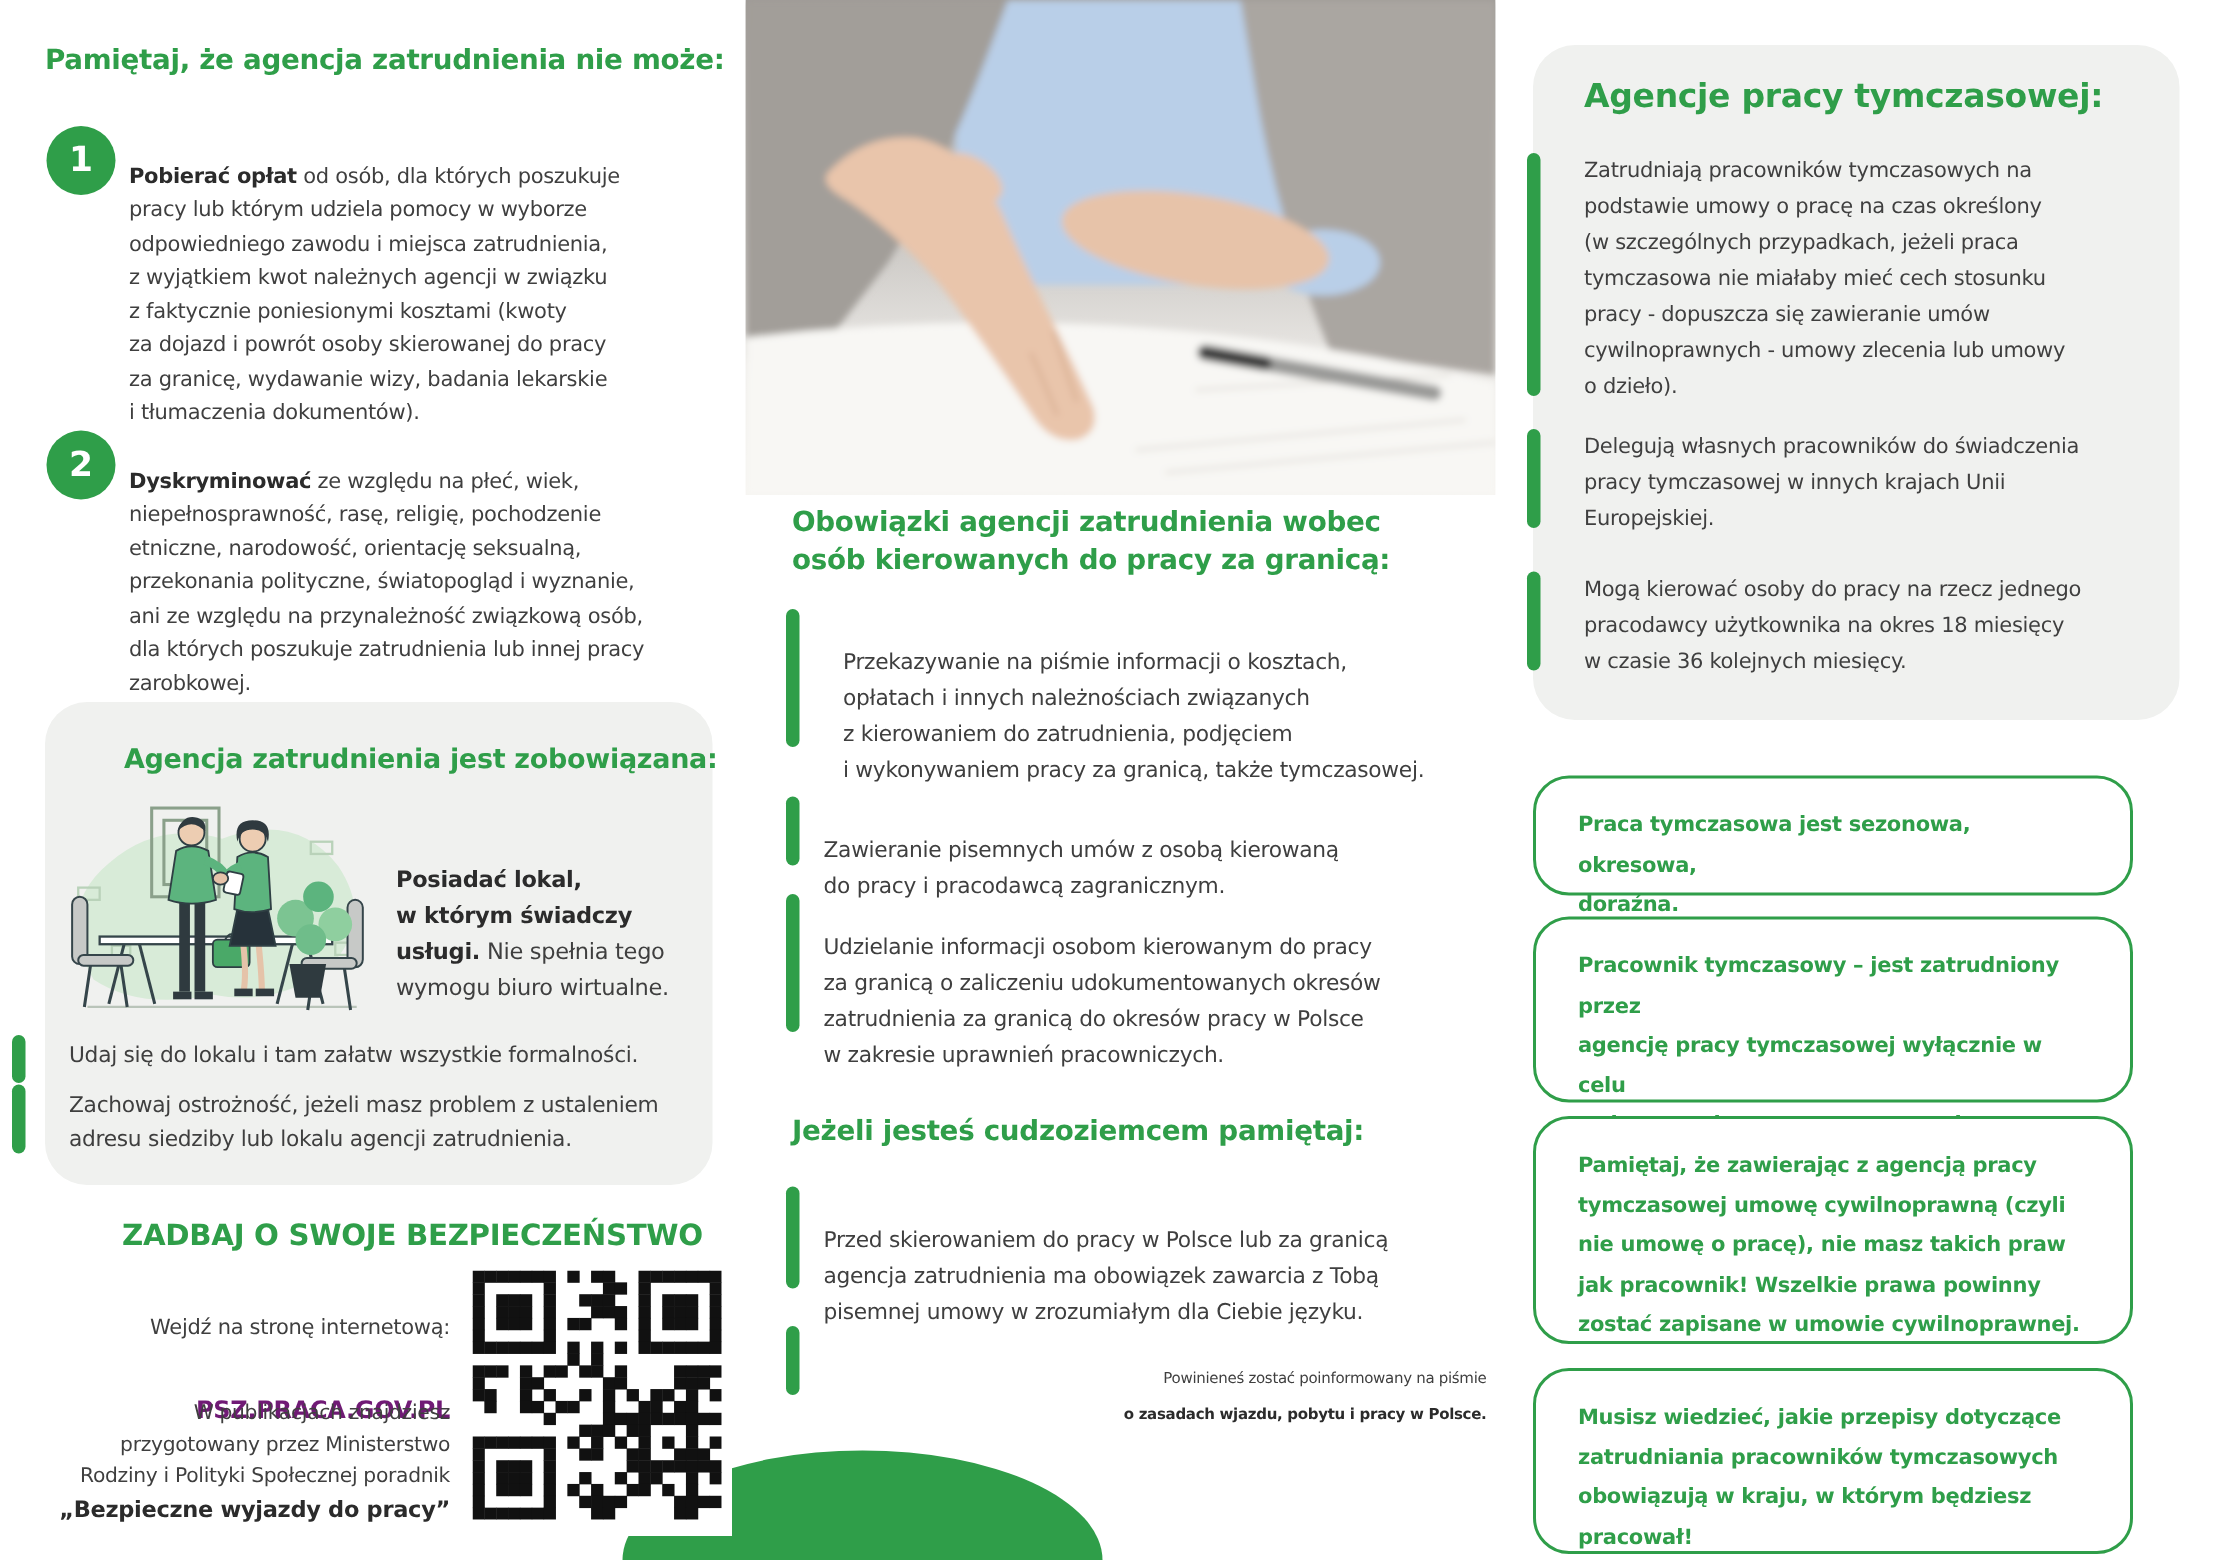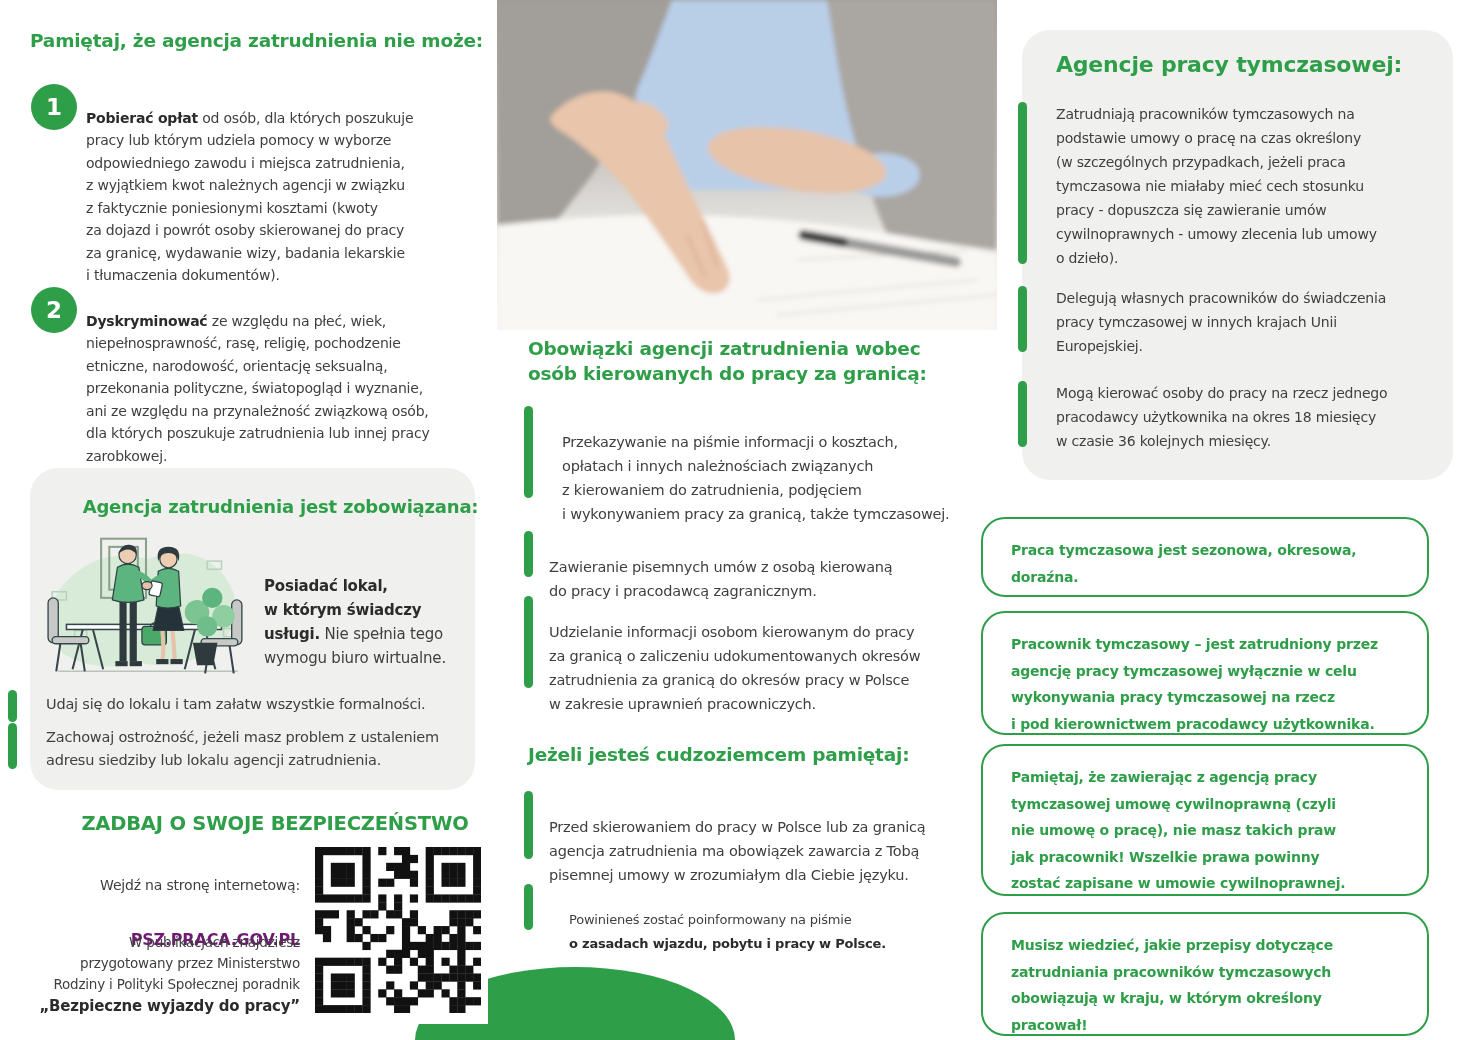--- a/index.html
+++ b/index.html
@@ -6,21 +6,21 @@
   .page{position:relative;width:1482px;height:1040px;background:#ffffff;overflow:hidden;
         font-family:"DejaVu Sans","Liberation Sans",sans-serif;color:#3f3f3f;text-decoration:underline;}
   .abs{position:absolute;}
   .t{white-space:pre-line;font-size:14px;line-height:22.5px;letter-spacing:-0.2px;color:#3f3f3f;}
   .b{font-weight:bold;color:#2b2b2b;}
   .gh{color:#2f9e49;font-weight:bold;letter-spacing:-0.2px;white-space:pre-line;}
   .num{position:absolute;left:31px;width:46px;height:46px;border-radius:50%;background:#2f9e49;
        color:#fff;font-weight:bold;font-size:23px;text-align:center;line-height:46px;}
   .bar{position:absolute;width:9px;background:#2f9e49;border-radius:5px;}
   .panel{position:absolute;background:#f0f1ef;border-radius:28px;}
-  .callout{position:absolute;left:981px;width:448px;border:2px solid #2f9e49;border-radius:24px;
+  .callout{position:absolute;left:1022px;width:400px;border:2px solid #2f9e49;border-radius:24px;
            box-sizing:border-box;padding:18px 28px;color:#2f9e49;font-weight:bold;font-size:14px;
            line-height:26.5px;white-space:pre-line;letter-spacing:-0.2px;background:#ffffff;}
   .dome{position:absolute;left:415px;top:967px;width:320px;height:73px;background:#2f9e49;
         border-radius:50% 50% 0 0 / 100% 100% 0 0;}
   .qrbox{position:absolute;left:308px;top:840px;background:#ffffff;padding:7px;}
   .ralign{text-align:right;}
 </style>
 </head>
 <body>
 
@@ -439,21 +439,21 @@
   <div class="abs gh" style="left:528px;top:744px;width:460px;font-size:18.5px;">Jeżeli jesteś cudzoziemcem pamiętaj:</div>
 
   <div class="bar" style="left:524px;top:791px;height:68px;"></div>
   <div class="abs t" style="left:549px;top:791px;width:445px;font-size:14.5px;line-height:24px;">
     <span>Przed skierowaniem do pracy w Polsce lub za granicą
 agencja zatrudnienia ma obowiązek zawarcia z Tobą
 pisemnej umowy w zrozumiałym dla Ciebie języku.</span><span class="b"></span><span></span>
   </div>
 
   <div class="bar" style="left:524px;top:884px;height:46px;"></div>
-  <div class="abs t" style="left:569px;top:884px;width:445px;font-size:13px;line-height:24px;">
+  <div class="abs t" style="left:546px;top:884px;width:445px;font-size:10px;line-height:24px;text-align:right;">
     <span>Powinieneś zostać poinformowany na piśmie
 </span><span class="b">o zasadach wjazdu, pobytu i pracy w Polsce.</span><span></span>
   </div>
 
   <div class="panel" style="left:1022px;top:30px;width:431px;height:450px;">
     <div class="abs gh" style="left:34px;top:22px;width:390px;font-size:22px;">Agencje pracy tymczasowej:</div>
   </div>
 
   <div class="bar" style="left:1018px;top:102px;height:162px;"></div>
   <div class="abs t" style="left:1056px;top:102px;width:385px;line-height:24px;">Zatrudniają pracowników tymczasowych na
@@ -480,16 +480,16 @@
 agencję pracy tymczasowej wyłącznie w celu
 wykonywania pracy tymczasowej na rzecz
 i pod kierownictwem pracodawcy użytkownika.</div>
   <div class="callout" style="top:744px;height:152px;">Pamiętaj, że zawierając z agencją pracy
 tymczasowej umowę cywilnoprawną (czyli
 nie umowę o pracę), nie masz takich praw
 jak pracownik! Wszelkie prawa powinny
 zostać zapisane w umowie cywilnoprawnej.</div>
   <div class="callout" style="top:912px;height:124px;">Musisz wiedzieć, jakie przepisy dotyczące
 zatrudniania pracowników tymczasowych
-obowiązują w kraju, w którym określony
+obowiązują w kraju, w którym będziesz
 pracował!</div>
 
 </div>
 
 </body></html>

